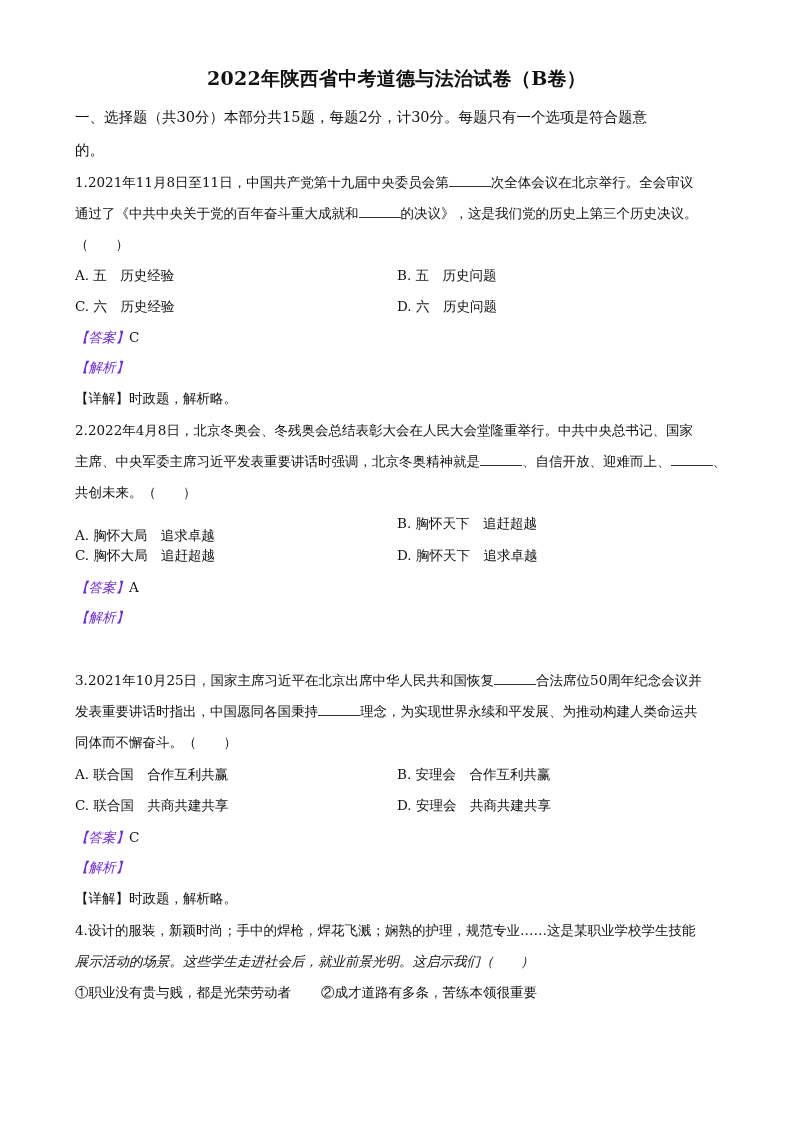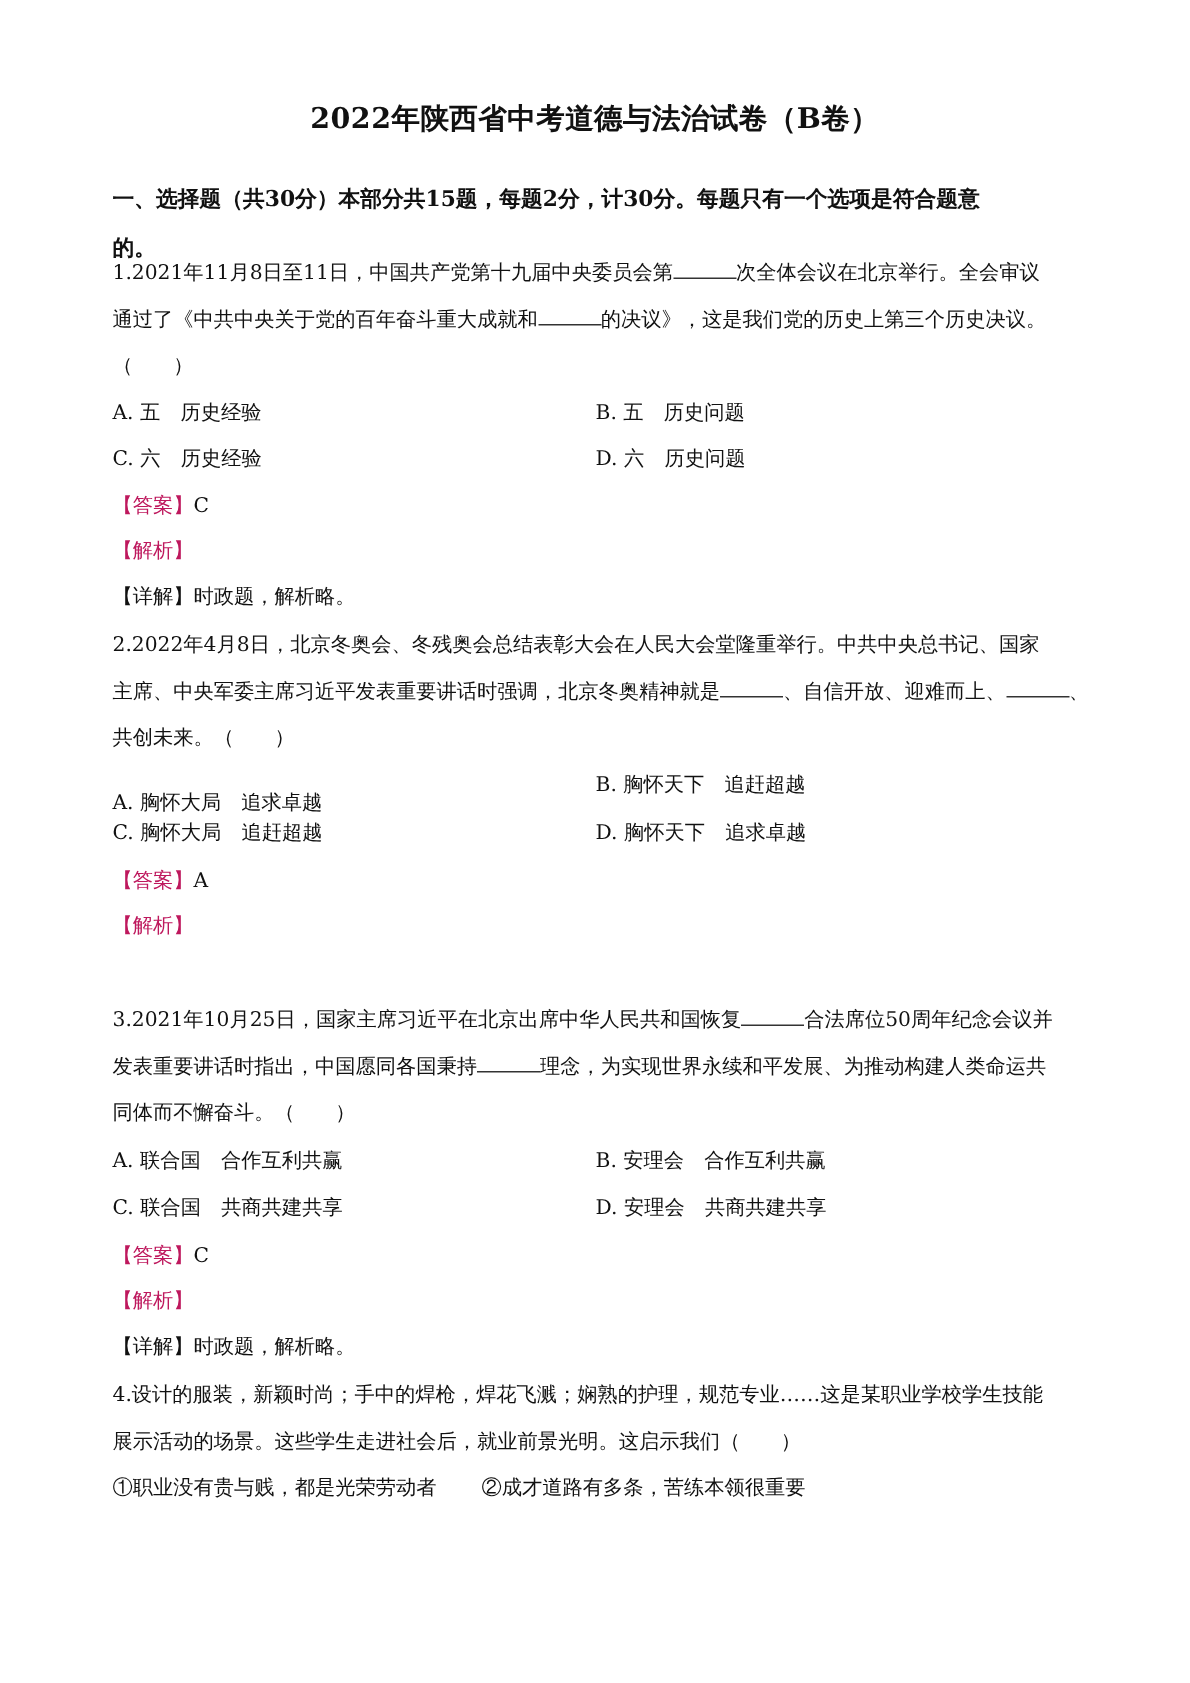--- a/index.html
+++ b/index.html
@@ -2,23 +2,23 @@
 <html><head>
   <meta charset="utf-8">
   <style>
     html, body { margin: 0; padding: 0; background: #ffffff; }
     body { width: 793px; height: 1122px; position: relative; overflow: hidden;
            font-family: "DejaVu Serif", "Liberation Serif", serif; color: #111; }
     .page { position: absolute; left: 0; top: 0; width: 793px; height: 1122px; border-radius: 11px; }
     .title { position: absolute; left: 0; width: 793px; top: 66px; text-align: center;
              font-size: 19px; font-weight: bold; letter-spacing: 0.3px; }
     .line { position: absolute; left: 75px; font-size: 13.5px; white-space: nowrap; line-height: 20px; }
-    .section { font-weight: bold; font-size: 14.5px; margin-top: 16px; }
+    .section { font-weight: normal; font-size: 14.5px; }
     .opt-right { left: 397px; }
-    .tag { color: #be185d; }
+    .tag { color: #6d28d9; font-style: italic; }
     .blank { display: inline-block; width: 42px; border-bottom: 1px solid #333; height: 12px; vertical-align: baseline; }
     .gap { display: inline-block; width: 12px; }
     .footer { position: absolute; left: 0; width: 793px; top: 1070px; text-align: center;
               font-family: "DejaVu Sans", "Liberation Sans", sans-serif; font-size: 13px; color: #555; }
   </style>
 </head>
 <body>
 
 <div class="page">
 
@@ -93,20 +93,20 @@
   <div class="line" style="top:857px;">
     <span class="tag">【解析】</span>
   </div>
   <div class="line" style="top:888px;">
     <span>【详解】</span><span>时政题，解析略。</span>
   </div>
 
   <div class="line" style="top:920px;">
     <span>4.</span><span>设计的服装，新颖时尚；手中的焊枪，焊花飞溅；娴熟的护理，规范专业……这是某职业学校学生技能</span>
   </div>
-  <div class="line" style="top:951px;">
+  <div class="line" style="top:951px;font-style:italic;">
     <span>展示活动的场景。这些学生走进社会后，就业前景光明。这启示我们（　　）</span>
   </div>
   <div class="line" style="top:982px;">
     <span>①职业没有贵与贱，都是光荣劳动者</span><span class="gap" style="width:30px;"></span><span>②成才道路有多条，苦练本领很重要</span>
   </div>
 
 </div>
 
 </body></html>

